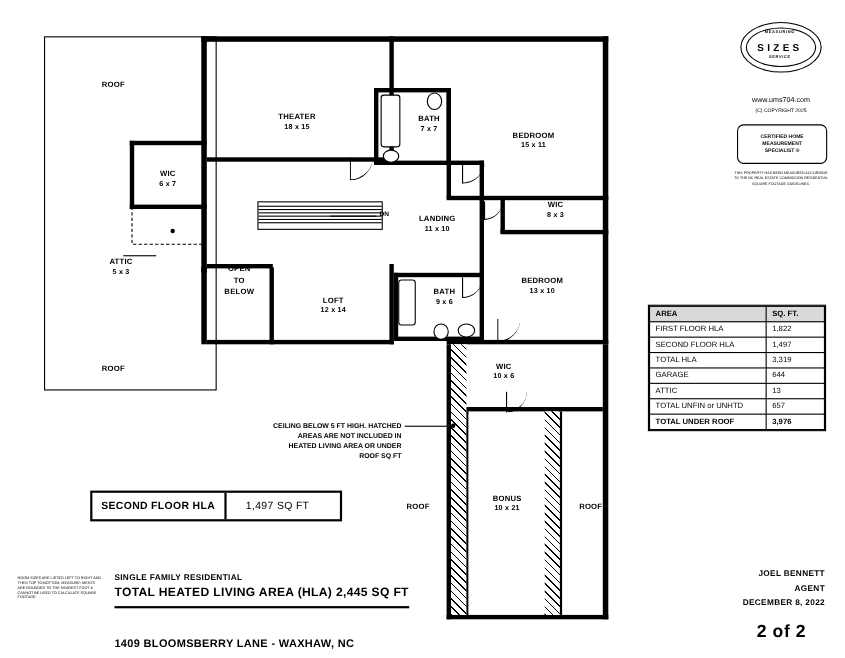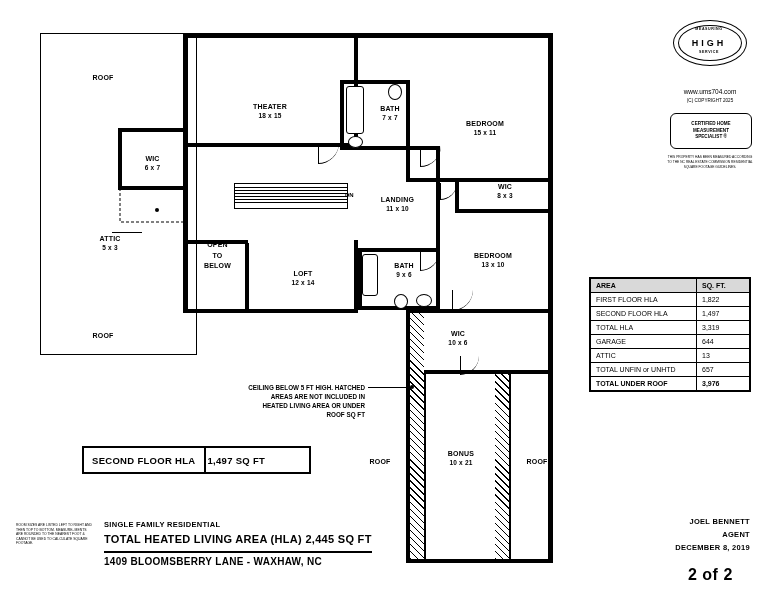--- a/index.html
+++ b/index.html
@@ -23,21 +23,21 @@
        border-collapse:collapse;font-size:7px;background:#fff;}
   .area-table table{border-collapse:collapse;width:100%;}
   .area-table th,.area-table td{border:0.8px solid #000;padding:3px 5px;font-size:7px;text-align:left;}
   .area-table th{background:#d9d9d9;font-weight:bold;}
   .area-table td.num{text-align:left;width:42px;}
   .area-table tr.total td{font-weight:bold;}
 
   .boxlabel{position:absolute;border:2px solid #000;background:#fff;display:flex;align-items:center;}
   .boxlabel .t1{font-size:9.5px;font-weight:bold;padding:4px 8px;letter-spacing:.3px;}
   .boxlabel .divider{width:2px;background:#000;align-self:stretch;}
-  .boxlabel .t2{font-size:9.5px;font-weight:bold;padding:4px 2px;letter-spacing:.3px;}
+  .boxlabel .t2{font-size:9.5px;font-weight:normal;padding:4px 18px;letter-spacing:.3px;}
 
   .footer-note{position:absolute;font-size:3.4px;line-height:1.35;width:78px;color:#000;}
   .footer-main1{position:absolute;font-size:7.5px;font-weight:bold;letter-spacing:.3px;}
   .footer-main2{position:absolute;font-size:11px;font-weight:bold;letter-spacing:.3px;}
   .footer-main3{position:absolute;font-size:10px;font-weight:bold;letter-spacing:.3px;}
   .uline{position:absolute;background:#000;height:1.5px;}
 
   .agent{position:absolute;text-align:right;font-size:7.5px;font-weight:bold;line-height:1.7;letter-spacing:.3px;}
   .pageno{position:absolute;font-size:16px;font-weight:bold;letter-spacing:.5px;}
 
@@ -272,42 +272,42 @@
   <div class="boxlabel" style="left:82px;top:446px;width:225px;height:24px;">
     <div class="t1">SECOND FLOOR HLA</div>
     <div class="divider"></div>
     <div class="t2">1,497 SQ FT</div>
   </div>
 
   <div class="logo-wrap" style="left:673px;top:14px;">
     <div class="logo-oval"></div>
     <div class="logo-oval2"></div>
     <div class="logo-top">MEASURING</div>
-    <div class="logo-text">HIGH</div>
+    <div class="logo-text">SIZES</div>
     <div class="logo-bot">SERVICE</div>
   </div>
 
   <div class="url" style="left:661px;top:88px;width:98px;">www.ums704.com</div>
   <div class="copyr" style="left:661px;top:98px;width:98px;">(C) COPYRIGHT 2025</div>
 
   <div class="cert" style="left:670px;top:113px;">
     <div>CERTIFIED HOME</div>
     <div>MEASUREMENT</div>
     <div>SPECIALIST ®</div>
   </div>
   <div class="certnote" style="left:666px;top:155px;">THIS PROPERTY HAS BEEN MEASURED ACCORDING TO THE NC REAL ESTATE COMMISSION RESIDENTIAL SQUARE FOOTAGE GUIDELINES.</div>
 
   <div class="footer-note" style="left:16px;top:523px;">ROOM SIZES ARE LISTED LEFT TO RIGHT AND THEN TOP TO BOTTOM. MEASURE- MENTS ARE ROUNDED TO THE NEAREST FOOT &amp; CANNOT BE USED TO CALCULATE SQUARE FOOTAGE.</div>
 
   <div class="footer-main1" style="left:104px;top:520px;">SINGLE FAMILY RESIDENTIAL</div>
   <div class="footer-main2" style="left:104px;top:533px;">TOTAL HEATED LIVING AREA (HLA)   2,445 SQ FT</div>
   <div class="uline" style="left:104px;top:551px;width:268px;"></div>
-  <div class="footer-main3" style="left:104px;top:556px;">1409 BLOOMSBERRY LANE - WAXHAW, NC</div>
+  <div class="footer-main3" style="left:104px;top:580px;">1409 BLOOMSBERRY LANE - WAXHAW, NC</div>
 
   <div class="agent" style="left:600px;top:516px;width:150px;">
     <div>JOEL BENNETT</div>
     <div>AGENT</div>
-    <div>DECEMBER 8, 2019</div>
+    <div>DECEMBER 8, 2022</div>
   </div>
 
   <div class="pageno" style="left:688px;top:566px;">2 of 2</div>
 
 </div>
 
 </body></html>

